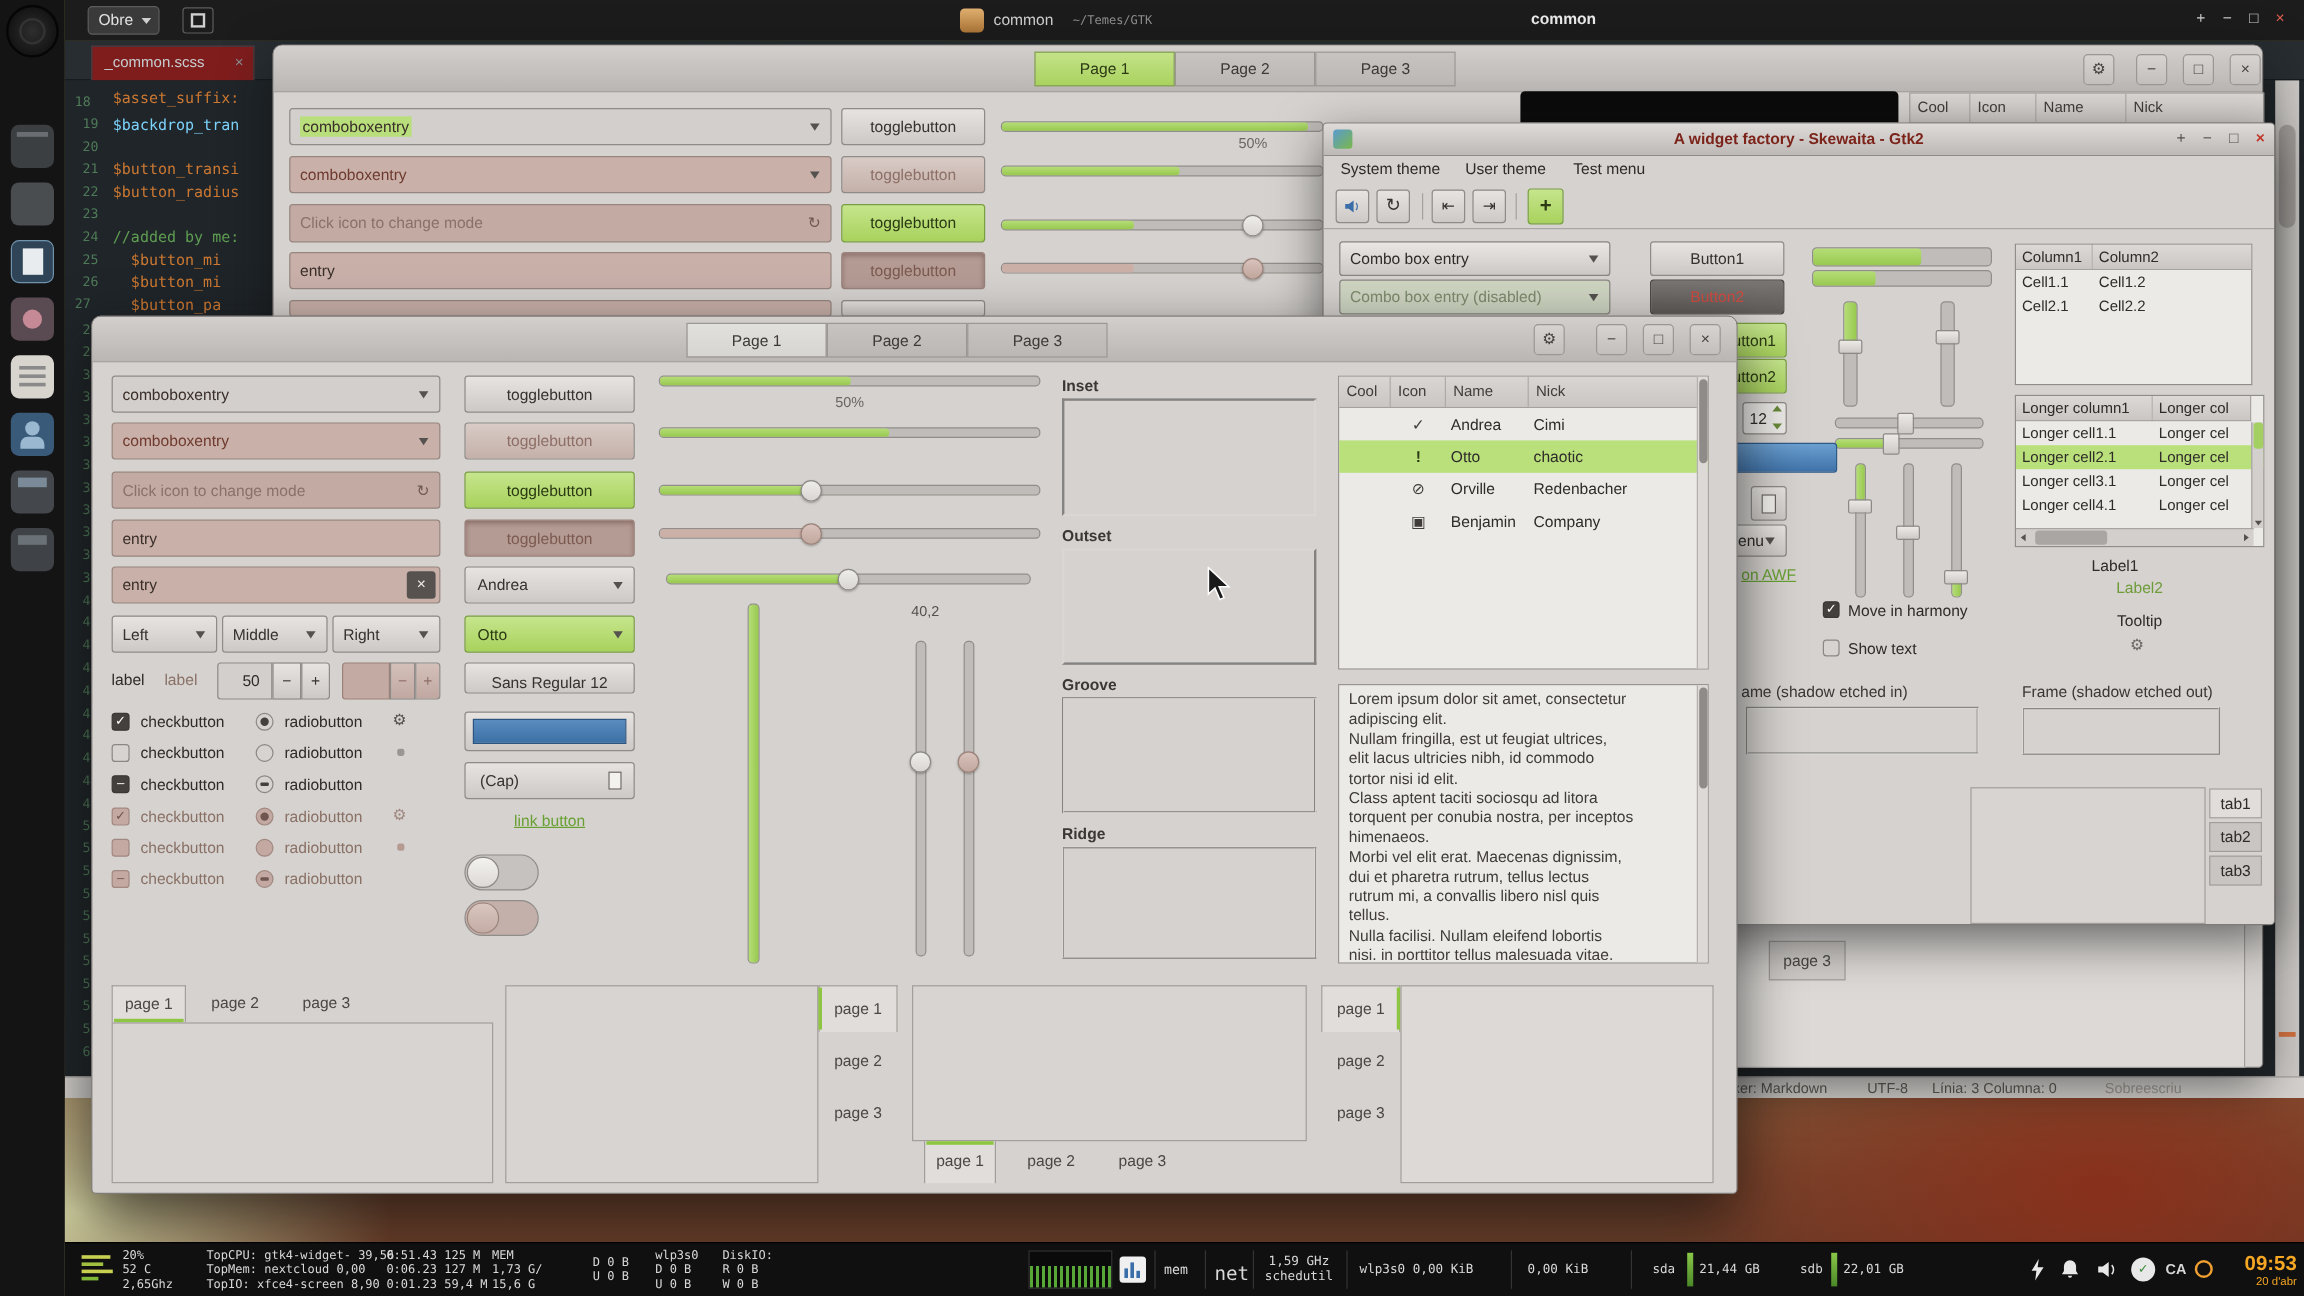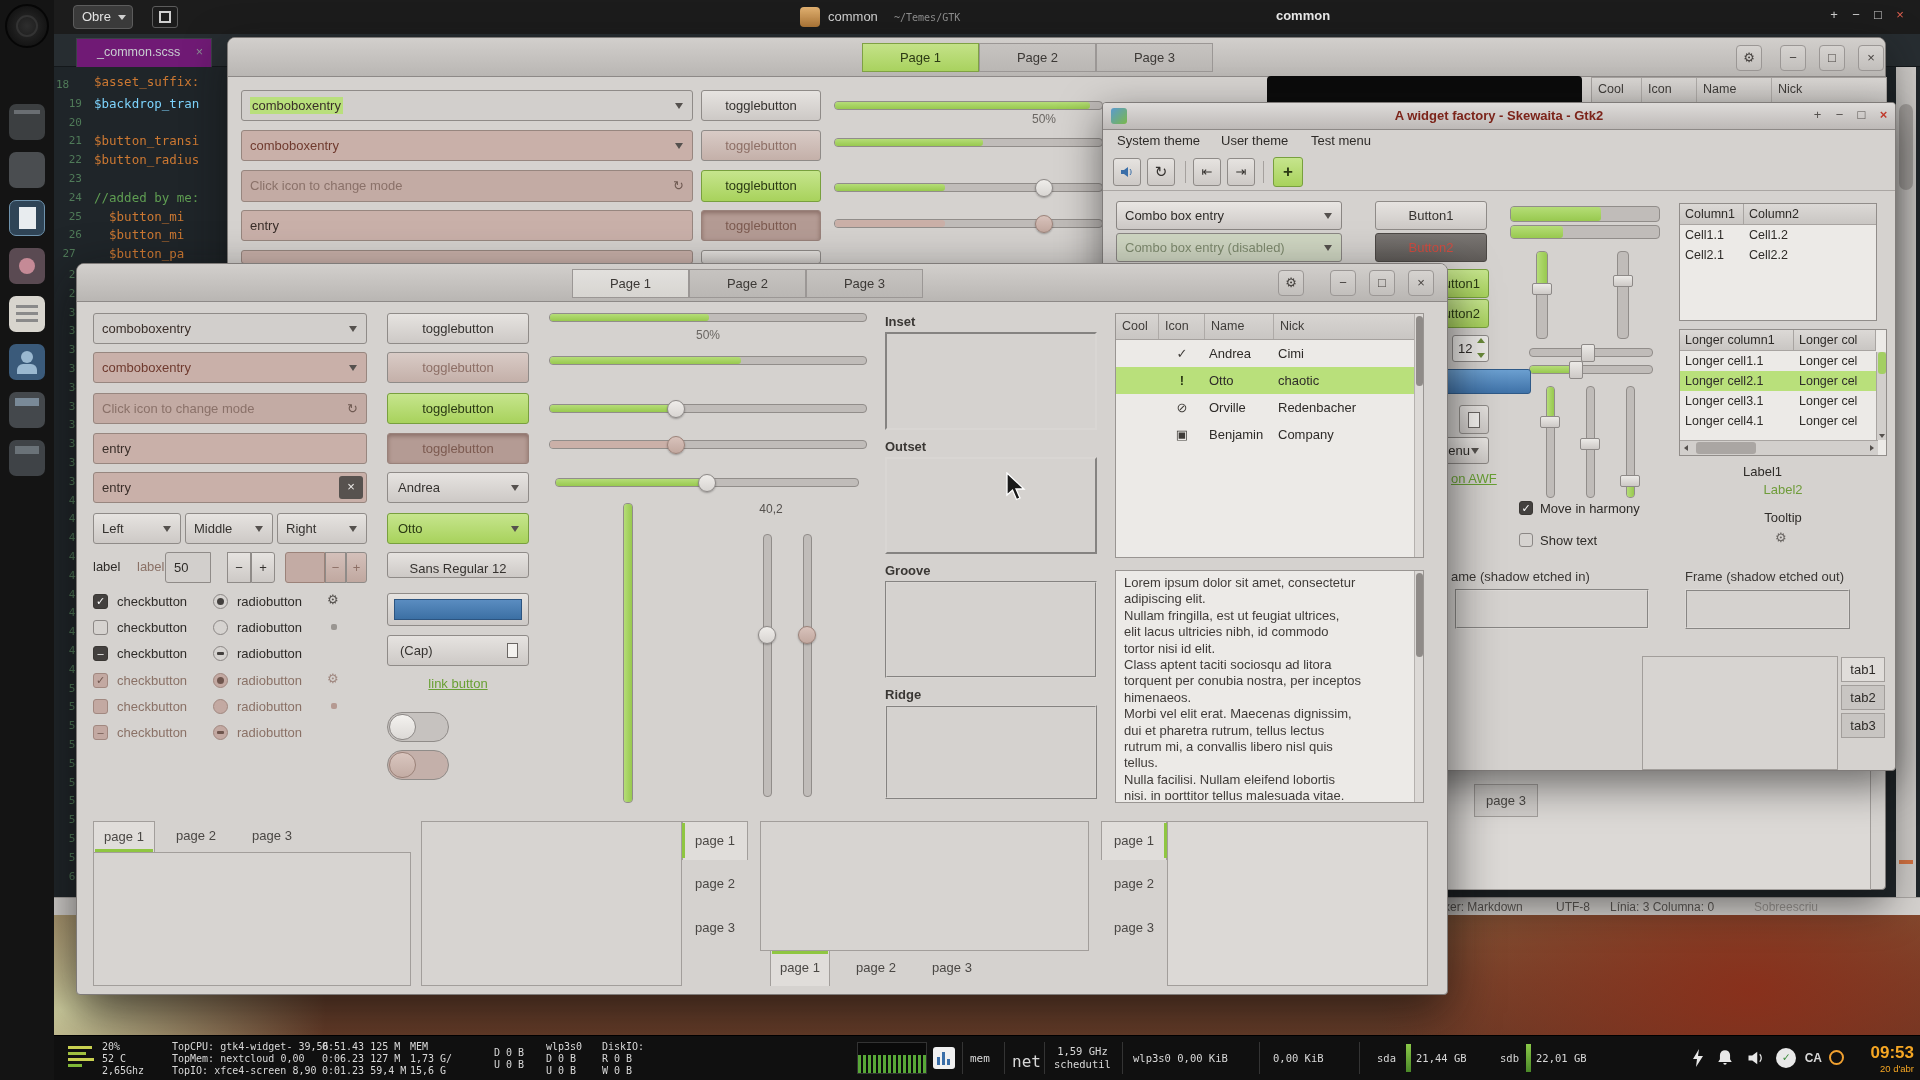--- a/index.html
+++ b/index.html
@@ -87,27 +87,27 @@
   <span class="a mono" style="left:840px;top:12px;font-size:10px;color:#8f8f8f">~/Temes/GTK</span>
   <div class="a" style="left:1149px;top:8px;width:200px;text-align:center;font-weight:bold;color:#ececec">common</div>
   <div class="a" style="left:1770px;top:7px;width:20px;text-align:center;color:#cfcfcf">+</div>
   <div class="a" style="left:1792px;top:7px;width:20px;text-align:center;color:#cfcfcf">−</div>
   <div class="a" style="left:1814px;top:7px;width:20px;text-align:center;color:#cfcfcf">□</div>
   <div class="a" style="left:1836px;top:7px;width:20px;text-align:center;color:#e06050">×</div>
 </div>
 
 <div class="a" style="left:54px;top:34px;width:1866px;height:881px;background:#20262a;z-index:2">
   <div class="a" style="left:0;top:0;width:100%;height:33px;background:#272d31;border-bottom:1px solid #14181b">
-    <div class="a" style="left:22px;top:4px;width:136px;height:29px;background:#701a75;border:1px solid #3a4146;border-bottom:none;color:#c8cdd0;font-size:12.5px;line-height:27px;padding-left:20px">
+    <div class="a" style="left:22px;top:4px;width:136px;height:29px;background:#7f1d1d;border:1px solid #3a4146;border-bottom:none;color:#c8cdd0;font-size:12.5px;line-height:27px;padding-left:10px">
       <span>_common.scss</span>
       <span class="a" style="right:8px;top:0;color:#8a9095">×</span>
     </div>
   </div>
   <div class="a mono" style="left:0;top:33px;width:1842px;height:830px;background:#1f2529;font-size:12.5px">
-    <div class="a" style="left:2px;top:11px;width:26px;text-align:left;color:#4f7a58;font-size:11px">18</div>
+    <div class="a" style="left:2px;top:11px;width:26px;text-align:center;color:#4f7a58;font-size:11px">18</div>
       <div class="a" style="left:40px;top:7px;color:#cc7832">$asset_suffix:</div>
     <div class="a" style="left:2px;top:30px;width:26px;text-align:right;color:#4f7a58;font-size:11px">19</div>
       <div class="a" style="left:40px;top:29px;color:#7dd3fc">$backdrop_tran</div>
     <div class="a" style="left:2px;top:49px;width:26px;text-align:right;color:#4f7a58;font-size:11px">20</div>
       <div class="a" style="left:40px;top:48px;color:#cc7832"></div>
     <div class="a" style="left:2px;top:67px;width:26px;text-align:right;color:#4f7a58;font-size:11px">21</div>
       <div class="a" style="left:40px;top:66px;color:#cc7832">$button_transi</div>
     <div class="a" style="left:2px;top:86px;width:26px;text-align:right;color:#4f7a58;font-size:11px">22</div>
       <div class="a" style="left:40px;top:85px;color:#cc7832">$button_radius</div>
     <div class="a" style="left:2px;top:105px;width:26px;text-align:right;color:#4f7a58;font-size:11px">23</div>
@@ -383,21 +383,21 @@
   <div class="entry dis" style="left:16px;top:129px;width:274px;height:31px"><span>Click icon to change mode</span><span class="a" style="right:8px;top:0;color:#6f5a52">↻</span></div>
   <div class="entry" style="left:16px;top:169px;width:274px;height:31px"><span>entry</span></div>
   <div class="entry" style="left:16px;top:208px;width:274px;height:31px"><span>entry</span>
     <span class="a" style="right:3px;top:3px;width:24px;height:23px;background:#57524f;border-radius:3px;color:#f0eeec;text-align:center;line-height:22px">×</span>
   </div>
   <div class="gbtn" style="left:16px;top:249px;width:88px;height:31px;line-height:29px;text-align:left;padding-left:8px"><span>Left</span><span class="arr"></span></div>
   <div class="gbtn" style="left:108px;top:249px;width:88px;height:31px;line-height:29px;text-align:left;padding-left:8px"><span>Middle</span><span class="arr"></span></div>
   <div class="gbtn" style="left:200px;top:249px;width:90px;height:31px;line-height:29px;text-align:left;padding-left:8px"><span>Right</span><span class="arr"></span></div>
   <div class="lbl" style="left:16px;top:295px">label</div>
   <div class="lbl dim" style="left:60px;top:295px">label</div>
-  <div class="a" style="left:88px;top:288px;width:46px;height:31px;background:#d2cfcc;border:1px solid #8f8b88;border-radius:3px 0 0 3px;line-height:29px;padding-left:8px"><span>50</span></div>
+  <div class="a" style="left:104px;top:288px;width:46px;height:31px;background:#d2cfcc;border:1px solid #8f8b88;border-radius:3px 0 0 3px;line-height:29px;padding-left:20px"><span>50</span></div>
   <div class="gbtn" style="left:150px;top:288px;width:24px;height:31px;line-height:29px;border-radius:0">−</div>
   <div class="gbtn" style="left:174px;top:288px;width:24px;height:31px;line-height:29px;border-radius:0 3px 3px 0">+</div>
   <div class="a" style="left:208px;top:288px;width:40px;height:31px;background:#c3aba4;border:1px solid #9b8279;border-radius:3px 0 0 3px"></div>
   <div class="gbtn distx" style="left:248px;top:288px;width:21px;height:31px;line-height:29px;border-radius:0;background:linear-gradient(#d4c0ba,#c0a8a0)">−</div>
   <div class="gbtn distx" style="left:269px;top:288px;width:21px;height:31px;line-height:29px;border-radius:0 3px 3px 0;background:linear-gradient(#d4c0ba,#c0a8a0)">+</div>
 
   <div class="cb on" style="left:16px;top:330px"></div>
     <div class="lbl" style="left:40px;top:330px">checkbutton</div>
   <div class="rb on" style="left:136px;top:330px"></div>
     <div class="lbl" style="left:160px;top:330px">radiobutton</div>

